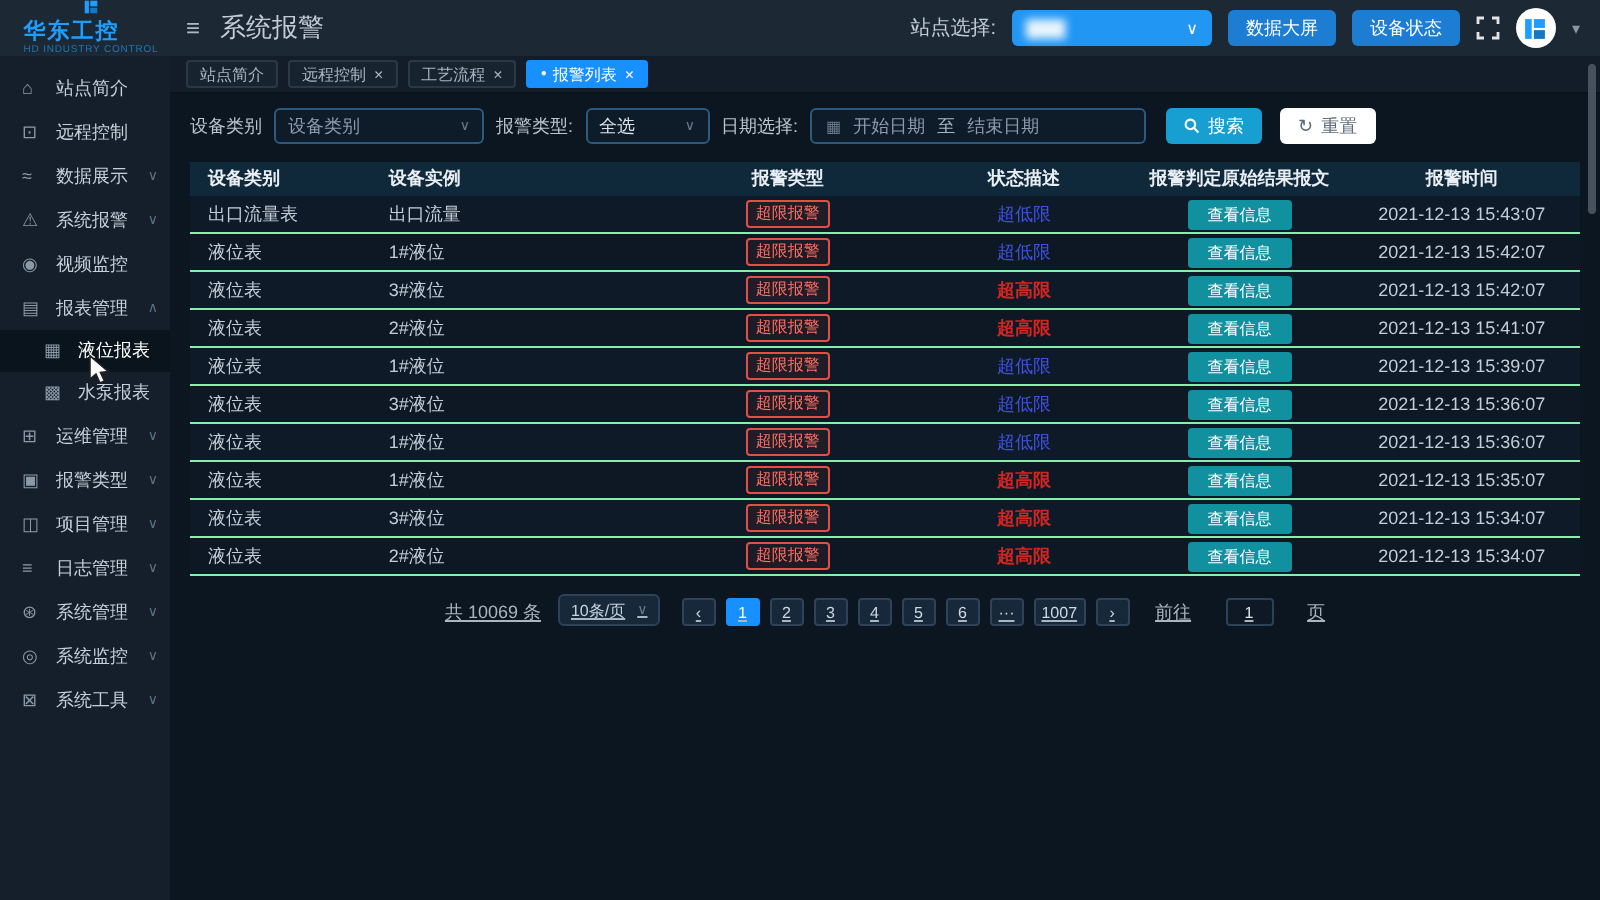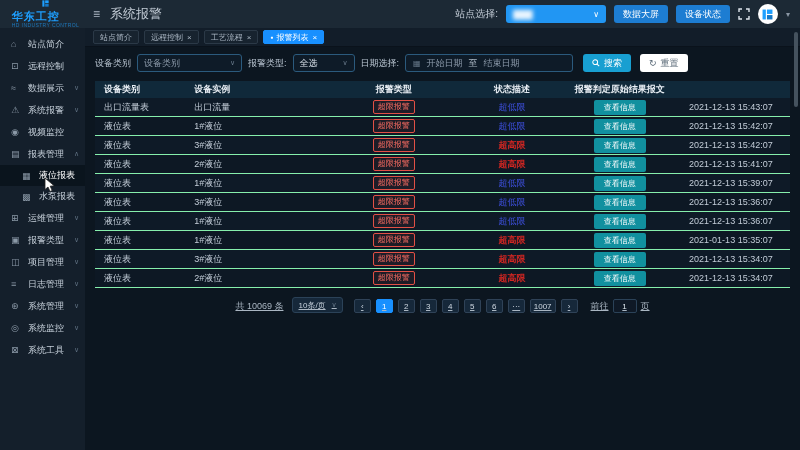--- a/index.html
+++ b/index.html
@@ -69,21 +69,21 @@
   .s-blue { color:#3f51e3; }
   .s-red  { color:#d02622;font-weight:bold; }
   .btn-view { background:#11909f; color:#fff; border:none; border-radius:2px; font-size:8px; padding:2px 10px; cursor:pointer; font-family:inherit; }
   
   .pagination { display:flex; align-items:flex-end; justify-content:center; gap:5px; margin-top:9px; font-size:9px; color:#aab6c2;text-decoration:underline; }
   .pg-total { margin-right:4px; }
   .pg-size { height:16px; background:#16283a; border:1px solid #2b4258; border-radius:3px; display:flex; align-items:center; padding:0 5px; gap:6px; font-size:8px; color:#c9d4df; cursor:pointer; margin-right:6px; }
   .pg-size .fs-chev { font-size:7px; color:#68798a; }
   .pg-btn { min-width:17px; height:14px; background:#16283a; border:1px solid #2f4257; border-radius:2px; color:#cfd8e2; font-size:8px; display:flex; align-items:center; justify-content:center; padding:0 3px; cursor:pointer; font-family:inherit; }
   .pg-btn.active { background:#1890ff; border-color:#1890ff; color:#fff; }
-  .pg-goto { display:flex; align-items:center; gap:4px; margin-left:8px; }
+  .pg-goto { display:flex; align-items:center; gap:17px; margin-left:8px; }
   .pg-goto input { width:24px; height:14px; background:#0f1926; border:1px solid #2b4258; border-radius:2px; color:#dfe7ee; font-size:8px; text-align:center; font-family:inherit; }
   
   .scroll-thumb { position:absolute; right:2px; top:32px; width:4px; height:75px; background:#45525e; border-radius:2px; }
   .cursor-arrow { position:absolute; left:44px; top:177px; pointer-events:none; }
 </style>
 </head>
 <body>
 
 <header class="topbar">
   <div class="brand">
@@ -261,20 +261,21 @@
         </button>
       </div>
 
       <div class="table">
         <div class="thead">
           <span class="c1">设备类别</span>
           <span class="c2">设备实例</span>
           <span class="c3">报警类型</span>
           <span class="c4">状态描述</span>
           <span class="c5">报警判定原始结果报文</span>
+          <span class="c6">报警时间</span>
         </div>
 
         <div class="trow">
           <span class="c1">出口流量表</span>
           <span class="c2">出口流量</span>
           <span class="c3"><span class="badge">超限报警</span></span>
           <span class="c4 s-blue">超低限</span>
           <span class="c5"><button class="btn-view">查看信息</button></span>
           <span class="c6">2021-12-13 15:43:07</span>
         </div>
@@ -325,21 +326,21 @@
           <span class="c4 s-blue">超低限</span>
           <span class="c5"><button class="btn-view">查看信息</button></span>
           <span class="c6">2021-12-13 15:36:07</span>
         </div>
         <div class="trow">
           <span class="c1">液位表</span>
           <span class="c2">1#液位</span>
           <span class="c3"><span class="badge">超限报警</span></span>
           <span class="c4 s-red">超高限</span>
           <span class="c5"><button class="btn-view">查看信息</button></span>
-          <span class="c6">2021-01-13 15:35:07</span>
+          <span class="c6">2021-12-13 15:35:07</span>
         </div>
         <div class="trow">
           <span class="c1">液位表</span>
           <span class="c2">3#液位</span>
           <span class="c3"><span class="badge">超限报警</span></span>
           <span class="c4 s-red">超高限</span>
           <span class="c5"><button class="btn-view">查看信息</button></span>
           <span class="c6">2021-12-13 15:34:07</span>
         </div>
         <div class="trow">

